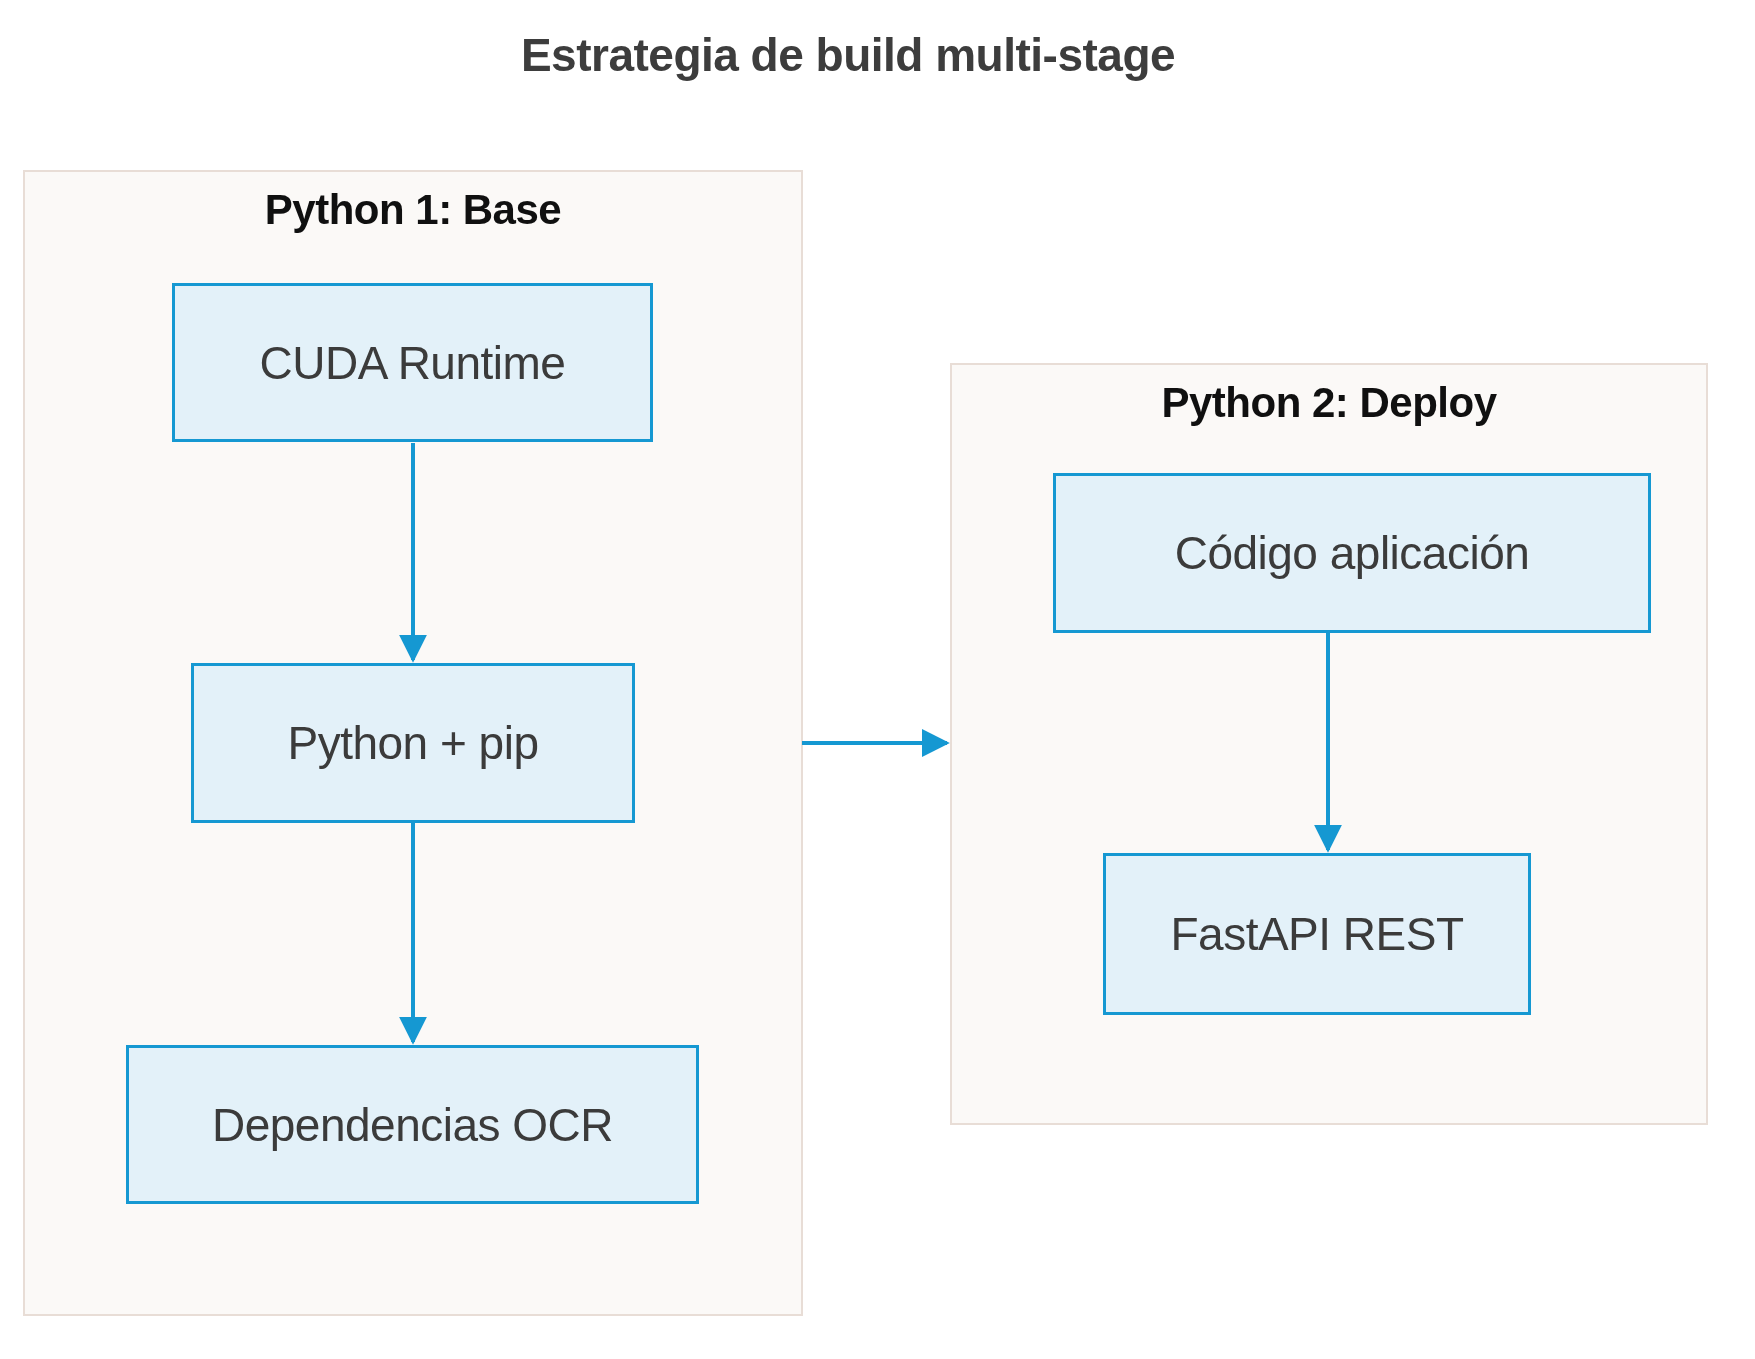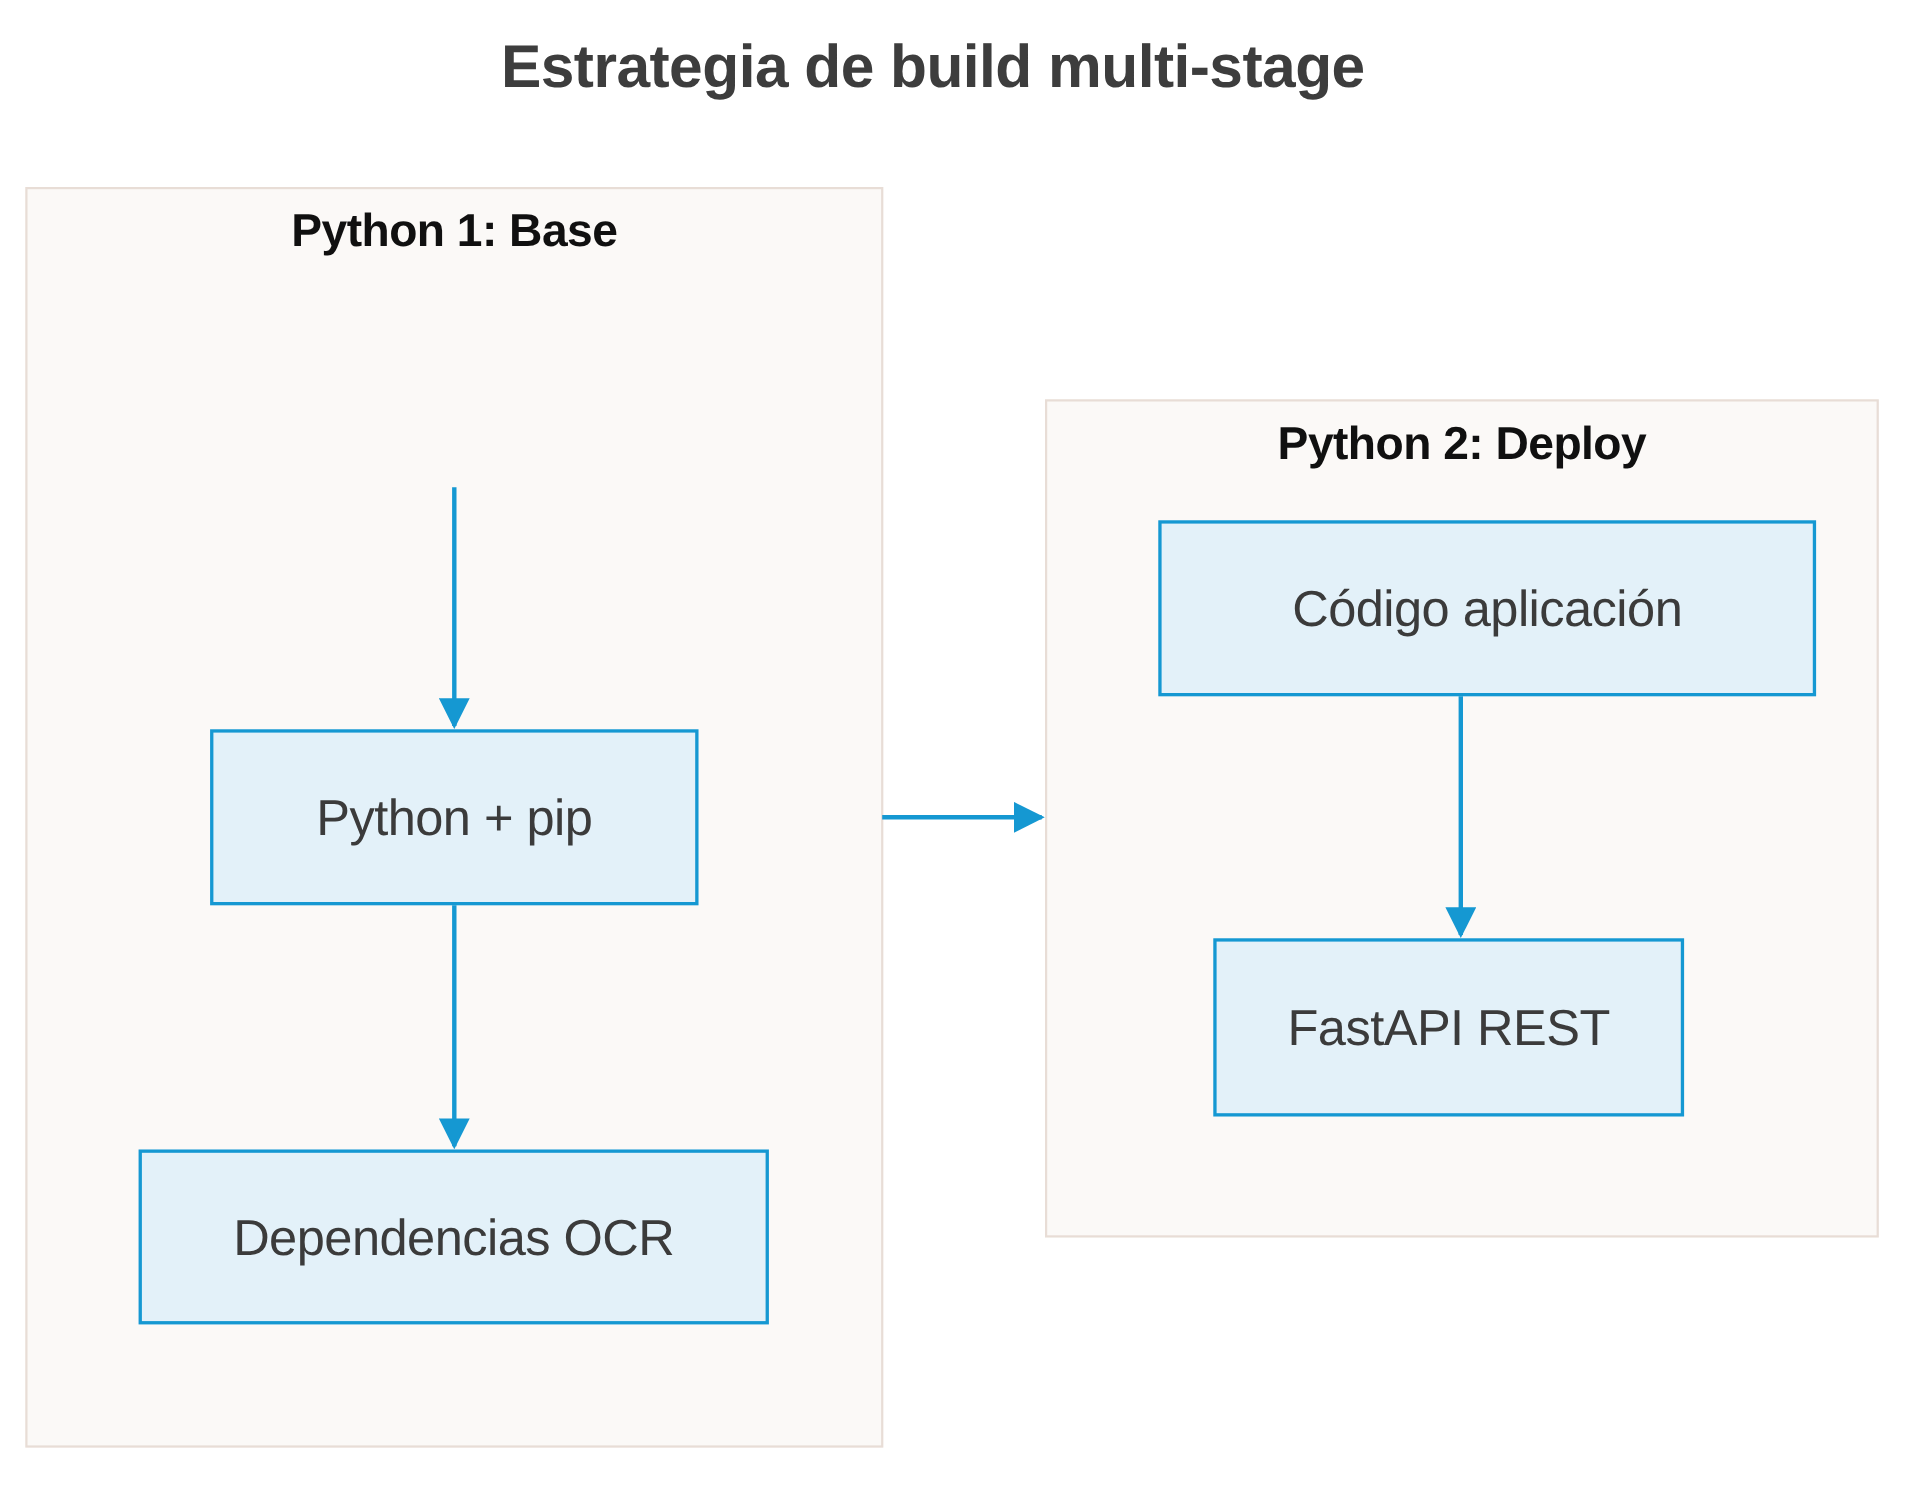--- a/index.html
+++ b/index.html
@@ -19,21 +19,21 @@
     width:1755px;height:1359px;
     background:var(--page-bg);
     font-family:"Liberation Sans","DejaVu Sans",sans-serif;
     overflow:hidden;
   }
   .title{
     position:absolute;
     left:848px;top:28px;
     transform:translateX(-50%);
     white-space:nowrap;
-    font-size:55px;font-weight:700;
+    font-size:46px;font-weight:700;
     letter-spacing:-0.5px;
     color:var(--title-text);
   }
   .stage{
     position:absolute;
     background:var(--container-fill);
     border:2px solid var(--container-border);
     box-sizing:border-box;
   }
   .stage1{left:23px;top:170px;width:780px;height:1146px;}
@@ -78,20 +78,21 @@
   <div class="title">Estrategia de build multi-stage</div>
 
   <section class="stage stage1">
     <div class="stage-label">Python 1: Base</div>
   </section>
 
   <section class="stage stage2">
     <div class="stage-label">Python 2: Deploy</div>
   </section>
 
+  <div class="node node-cuda">CUDA Runtime</div>
   <div class="node node-python">Python + pip</div>
   <div class="node node-ocr">Dependencias OCR</div>
   <div class="node node-codigo">Código aplicación</div>
   <div class="node node-fastapi">FastAPI REST</div>
 
   <svg class="edges" xmlns="http://www.w3.org/2000/svg">
     <defs>
       <marker id="arrow" viewBox="0 0 10 10" refX="9" refY="5" markerWidth="7" markerHeight="7" markerUnits="strokeWidth" orient="auto-start-reverse">
         <path class="arrowhead" d="M 0 0 L 10 5 L 0 10 z"></path>
       </marker>

